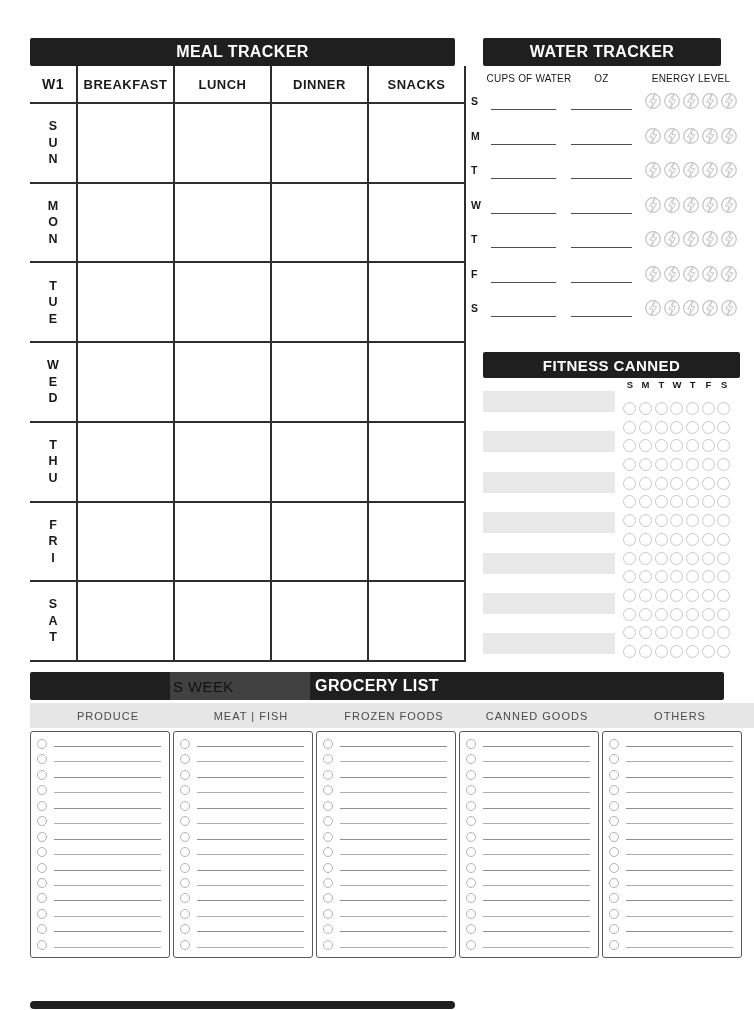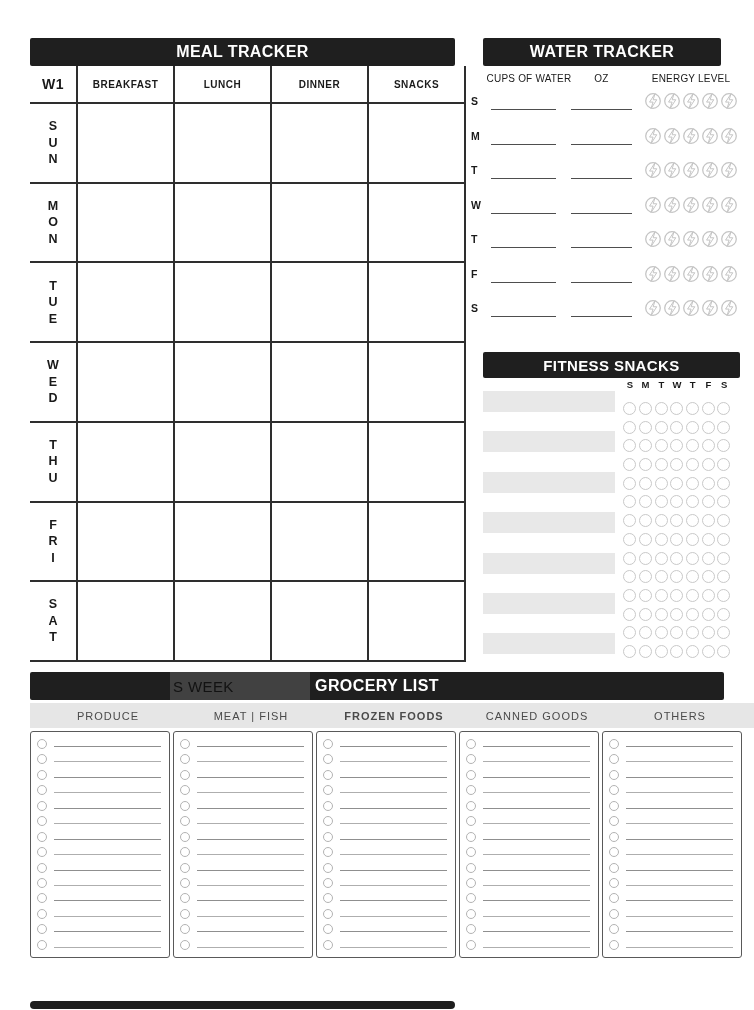--- a/index.html
+++ b/index.html
@@ -13,21 +13,21 @@
   #mealBar{left:30px;top:38px;width:425px}
   #waterBar{left:483px;top:38px;width:238px}
   #fitnessBar{left:483px;top:352px;width:257px;height:26px;font-size:15px}
   #groceryBar{left:30px;top:672px;width:694px}
 
   
   #mealTable{position:absolute;left:30px;top:66px;width:436px;height:596px;display:grid;
              grid-template-columns:48px repeat(4,1fr);grid-template-rows:38px repeat(7,1fr)}
   .mt-head,.mt-day,.mt-cell{border-right:2px solid var(--table-line,#2e2e2e);
              border-bottom:2px solid var(--table-line,#2e2e2e);box-sizing:border-box;background:#fff}
-  .mt-head{display:flex;align-items:center;justify-content:center;font-weight:bold;font-size:10px;letter-spacing:.5px}
+  .mt-head{display:flex;align-items:center;justify-content:center;font-weight:bold;font-size:13px;letter-spacing:.5px}
   .mt-w1{font-size:14px}
   .mt-day{display:flex;flex-direction:column;align-items:center;justify-content:center;
           font-weight:bold;font-size:12.5px;line-height:16.5px}
 
   
   .w-colhead{position:absolute;top:72px;height:13px;font-weight:normal;font-size:10px;letter-spacing:.2px;
              display:flex;align-items:center;justify-content:center}
   #wchCups{left:479px;width:100px}
   #wchOz{left:571px;width:61px}
   #wchEnergy{left:644px;width:94px}
@@ -412,21 +412,21 @@
             <svg viewBox="0 0 20 20">
               <circle cx="10" cy="10" r="8.1"></circle>
               <path d="M12.3 1.8 L6.2 11.2 h3.9 L7.8 18.4 L14.2 8.6 h-4 Z"></path>
             </svg>
           </div>
         </div>
       </div>
     </div>
 
   <div class="bar" id="fitnessBar">
-    <span>FITNESS SNACKS</span>
+    <span>FITNESS CANNED</span>
   </div>
   <div id="fitHead">
       <div class="fit-h">S</div>
       <div class="fit-h">M</div>
       <div class="fit-h">T</div>
       <div class="fit-h">W</div>
       <div class="fit-h">T</div>
       <div class="fit-h">F</div>
       <div class="fit-h">S</div>
     </div>
@@ -854,21 +854,21 @@
         </div>
         <div class="g-row">
           <div class="g-circle"></div>
           <div class="g-line"></div>
         </div>
         <div class="g-row alt">
           <div class="g-circle"></div>
           <div class="g-line"></div>
         </div>
       </div>
-      <div class="g-head" style="left: 316px; font-weight: bold;">FROZEN FOODS</div>
+      <div class="g-head" style="left: 316px;">FROZEN FOODS</div>
       <div class="g-box" style="left: 316px;">
         <div class="g-row">
           <div class="g-circle"></div>
           <div class="g-line"></div>
         </div>
         <div class="g-row alt">
           <div class="g-circle"></div>
           <div class="g-line"></div>
         </div>
         <div class="g-row">

